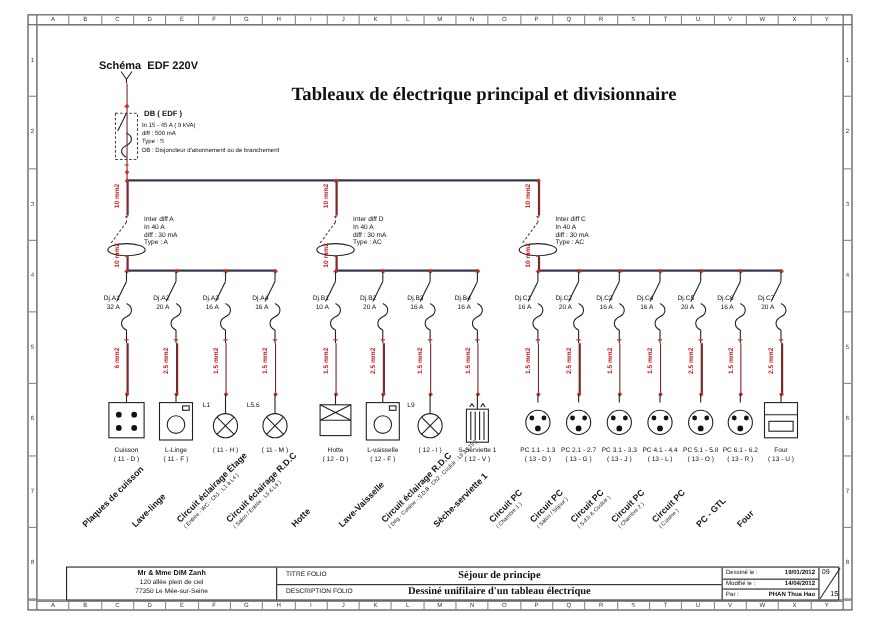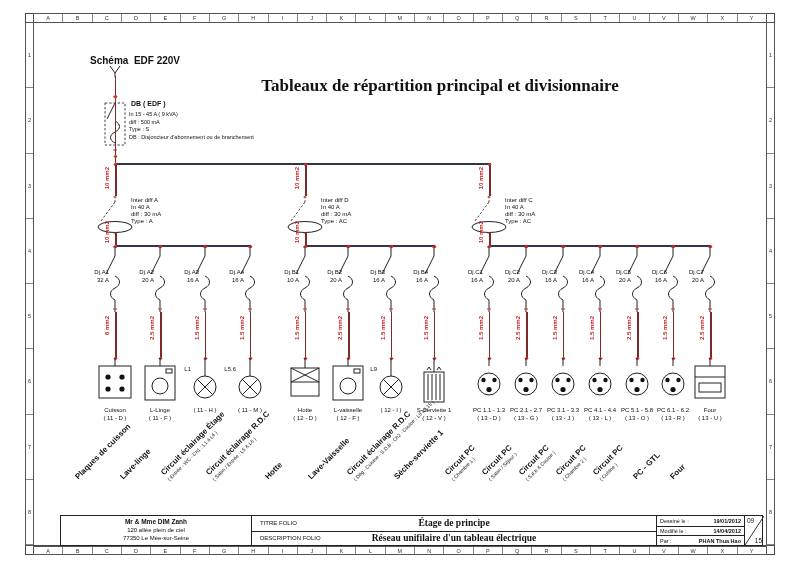--- a/index.html
+++ b/index.html
@@ -131,21 +131,21 @@
       <div class="gcell">1</div>
       <div class="gcell">2</div>
       <div class="gcell">3</div>
       <div class="gcell">4</div>
       <div class="gcell">5</div>
       <div class="gcell">6</div>
       <div class="gcell">7</div>
       <div class="gcell">8</div>
     </div>
 
-  <div id="title">Tableaux de répartition principal et divisionnaire</div>
+  <div id="title">Tableaux de électrique principal et divisionnaire</div>
 
   <div id="network-label">Schéma  EDF 220V</div>
   <div class="abs" style="left:107px;top:63px;width:16px;height:12px;">
     <svg width="16" height="12">
         <path d="M3,1 L8,8 M13,1 L8,8 M8,8 L8,12" class="s"></path>
       </svg>
   </div>
   <div class="abs" style="left:101px;top:95px;width:28px;height:58px;">
     <svg width="28" height="58">
       <rect x="4" y="8" width="20" height="42" class="d"></rect>
@@ -164,25 +164,25 @@
 
   <div id="tblock">
     <div class="tb" id="tb-owner">
       <div class="own1">Mr  &amp;  Mme DIM Zanh</div>
       <div>120 allée plein de ciel</div>
       <div>77350 Le Mée-sur-Seine</div>
     </div>
     <div class="tb" id="tb-mid">
       <div class="tbrow">
         <span class="lab">TITRE FOLIO</span>
-        <span class="val">Étage de principe</span>
+        <span class="val">Séjour de principe</span>
       </div>
       <div class="tbrow">
         <span class="lab">DESCRIPTION FOLIO</span>
-        <span class="val">Réseau unifilaire d'un tableau électrique</span>
+        <span class="val">Dessiné unifilaire d'un tableau électrique</span>
       </div>
     </div>
     <div class="tb" id="tb-dates">
       <div class="drow">
         <span>Dessiné le :</span>
         <span class="dv">19/01/2012</span>
       </div>
       <div class="drow">
         <span>Modifié le :</span>
         <span class="dv">14/04/2012</span>

